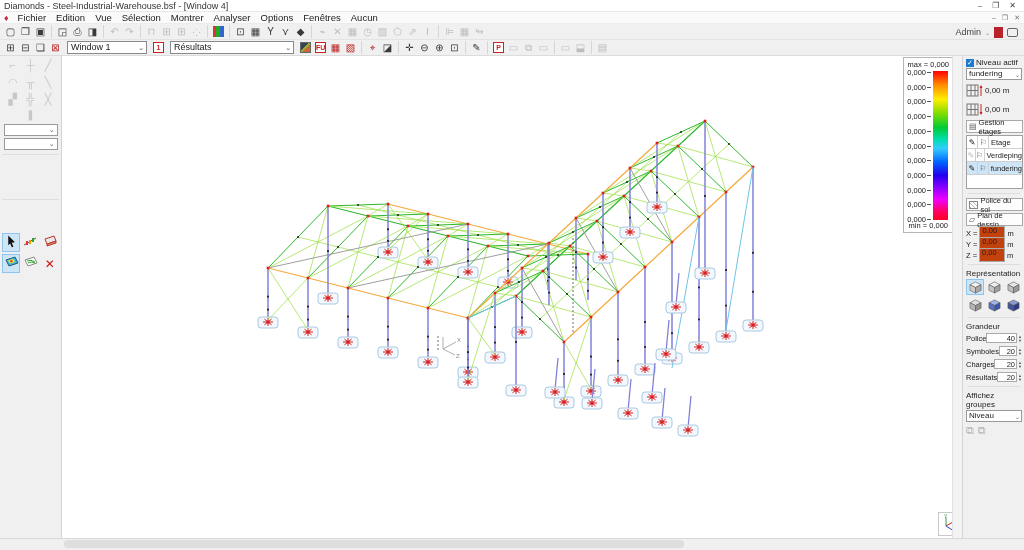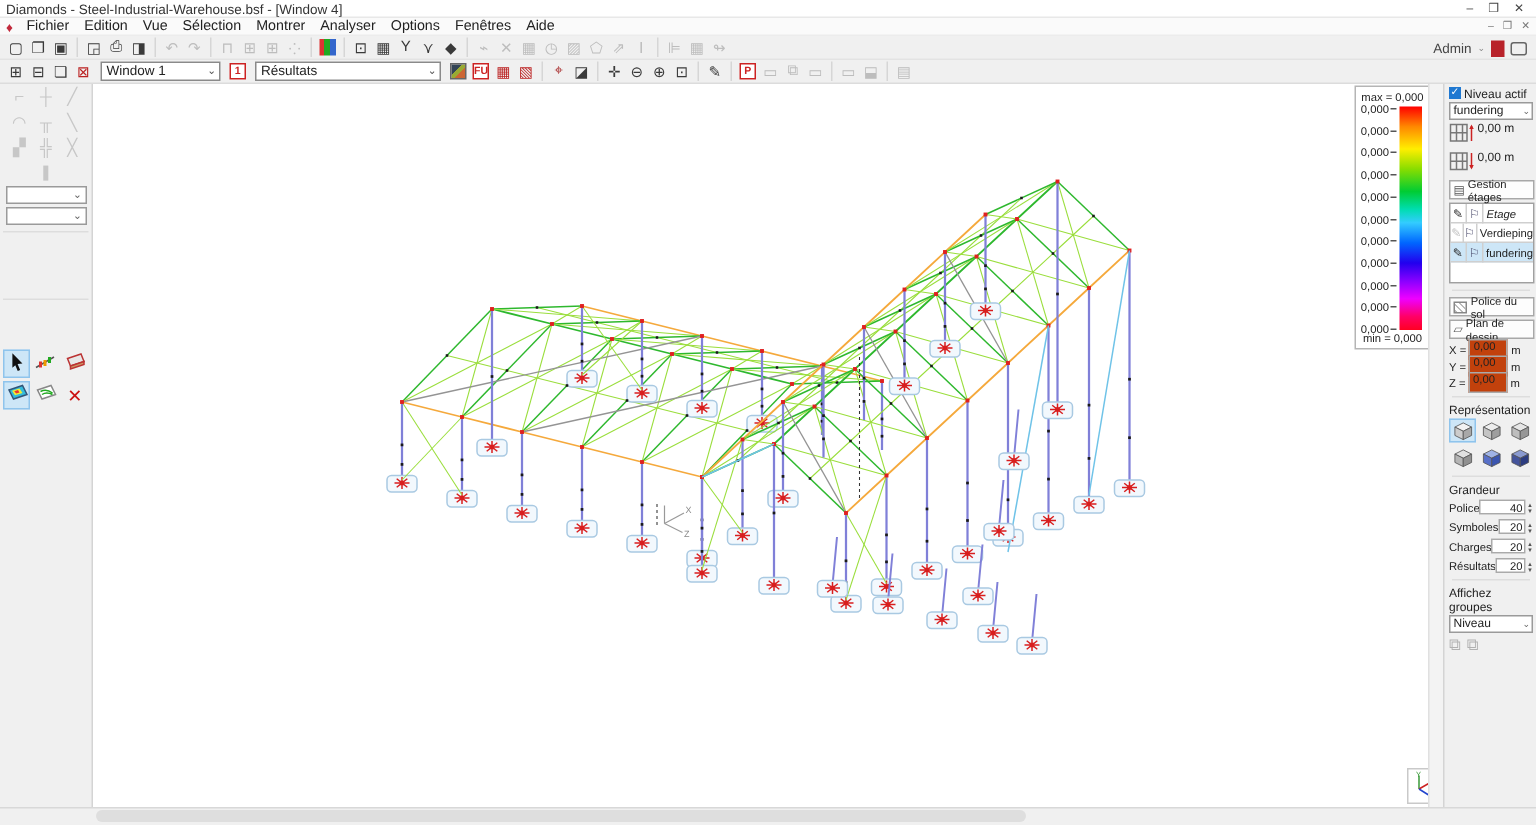--- a/index.html
+++ b/index.html
@@ -52,21 +52,21 @@
   .lsel .chev{ position:absolute; right:2px; top:1px; font-size:7px; color:#666;}
   .lgroup { display:flex; gap:1px; padding:1px 2px; }
   .lbtn { width:19px; height:19px; display:flex; align-items:center; justify-content:center;
     border:1px solid transparent; font-size:12px; }
   .lbtn.sel { background:#cde6f7; border:1px solid #8fc4ec; }
   .divline { height:1px; background:#ddd; margin:4px 2px; }
 
   #rightbar { position:absolute; left:962px; top:56px; width:62px; height:482px; background:#f0f0f0;
     border-left:1px solid #d4d4d4; font-size:8px; color:#222; }
   .rp { padding:2px 2px 0 3px; }
-  .rp-row { display:flex; gap:2px; margin-bottom:1px;}
+  .rp-row { display:flex; align-items:center; gap:2px; margin-bottom:1px;}
   .chk { width:8px; height:8px; background:#1f78d1; color:#fff; font-size:7px; line-height:8px;
     text-align:center; flex:none;}
   .rsel { width:56px; height:12px; background:#fff; border:1px solid #9a9a9a; font-size:8px;
     line-height:10px; padding:0 2px; position:relative; margin:1px 0;}
   .rsel .chev { position:absolute; right:1px; top:1px; font-size:6px; color:#666;}
   .rbtn { width:57px; height:13px; border:1px solid #a8a8a8; background:#fdfdfd; display:flex;
     align-items:center; gap:2px; font-size:7.5px; padding:0 2px; margin:2px 0; }
   .lvl-table { width:57px; background:#fff; border:1px solid #a0a0a0; margin-top:2px;}
   .lvl-row { display:flex; height:13px; border-bottom:1px solid #cfcfcf; align-items:center; font-size:7.5px;}
   .lvl-row.sel { background:#cde6f7; }
@@ -126,21 +126,21 @@
     <span class="appicon">♦</span>
     <span id="menu-items" style="display:flex;">
         <span class="menu-item">Fichier</span>
         <span class="menu-item">Edition</span>
         <span class="menu-item">Vue</span>
         <span class="menu-item">Sélection</span>
         <span class="menu-item">Montrer</span>
         <span class="menu-item">Analyser</span>
         <span class="menu-item">Options</span>
         <span class="menu-item">Fenêtres</span>
-        <span class="menu-item">Aide</span>
+        <span class="menu-item">Aucun</span>
       </span>
   </div>
   <div class="mdictl">
     <span>–</span>
     <span>❐</span>
     <span>✕</span>
   </div>
 
   <div class="toolbar" id="tb1">
       <span class="tbtn">▢</span>
@@ -893,21 +893,21 @@
         <span>0,00 m</span>
       </div>
       <div class="rbtn">
         <span style="font-size:8px;color:#555;">▤</span>
         <span>Gestion étages</span>
       </div>
       <div class="lvl-table" id="lvl-table">
           <div class="lvl-row">
             <span class="lvl-cell-i" style="color: rgb(34, 34, 34);">✎</span>
             <span class="lvl-cell-i" style="color: rgb(68, 68, 102);">⚐</span>
-            <span style="padding-left: 2px; font-style: italic;">Etage</span>
+            <span style="padding-left: 2px;">Etage</span>
           </div>
           <div class="lvl-row">
             <span class="lvl-cell-i" style="color: rgb(192, 192, 192);">✎</span>
             <span class="lvl-cell-i" style="color: rgb(68, 68, 102);">⚐</span>
             <span style="padding-left: 2px;">Verdieping</span>
           </div>
           <div class="lvl-row sel">
             <span class="lvl-cell-i" style="color: rgb(34, 34, 34);">✎</span>
             <span class="lvl-cell-i" style="color: rgb(68, 68, 102);">⚐</span>
             <span style="padding-left: 2px;">fundering</span>

